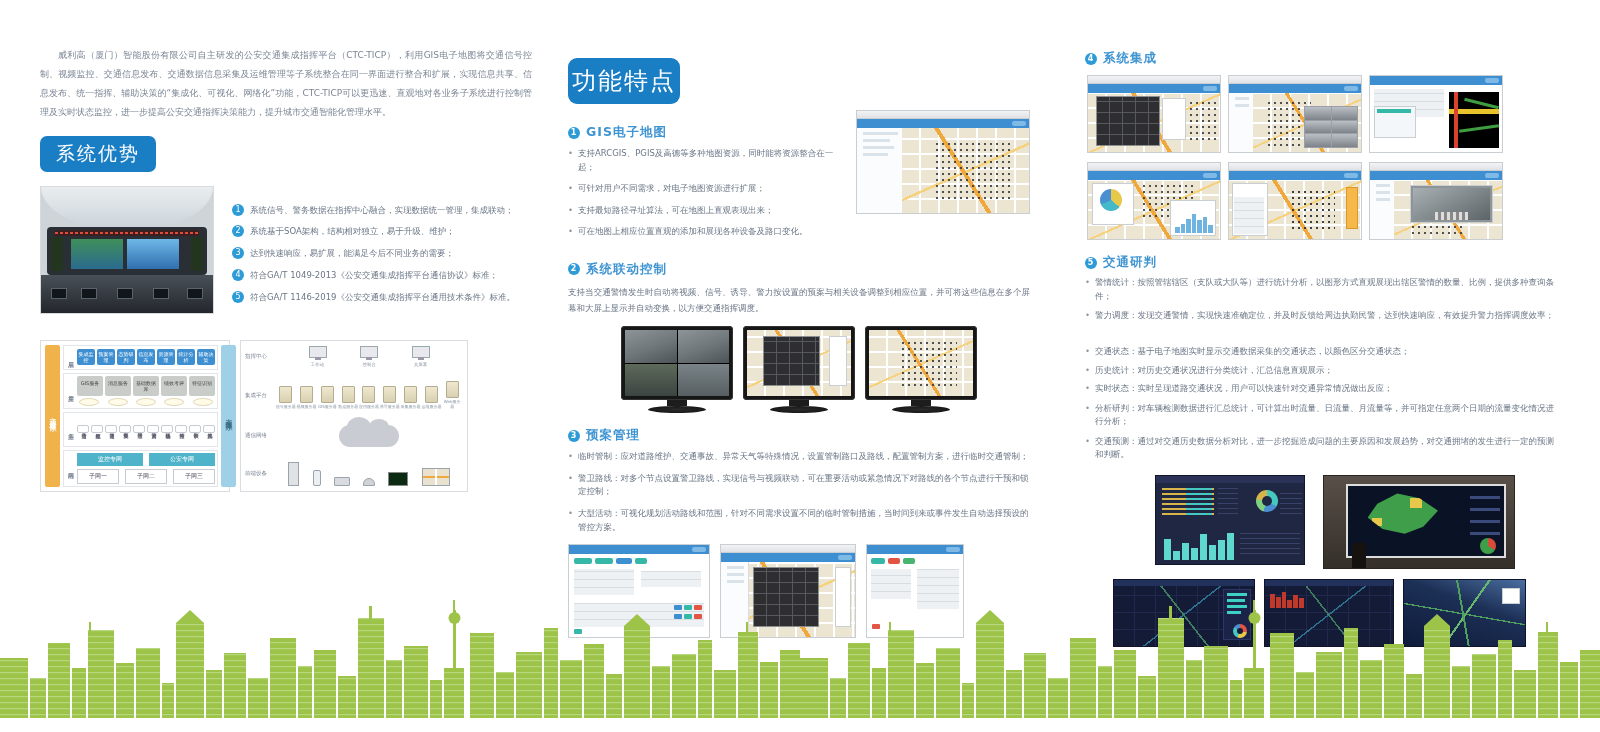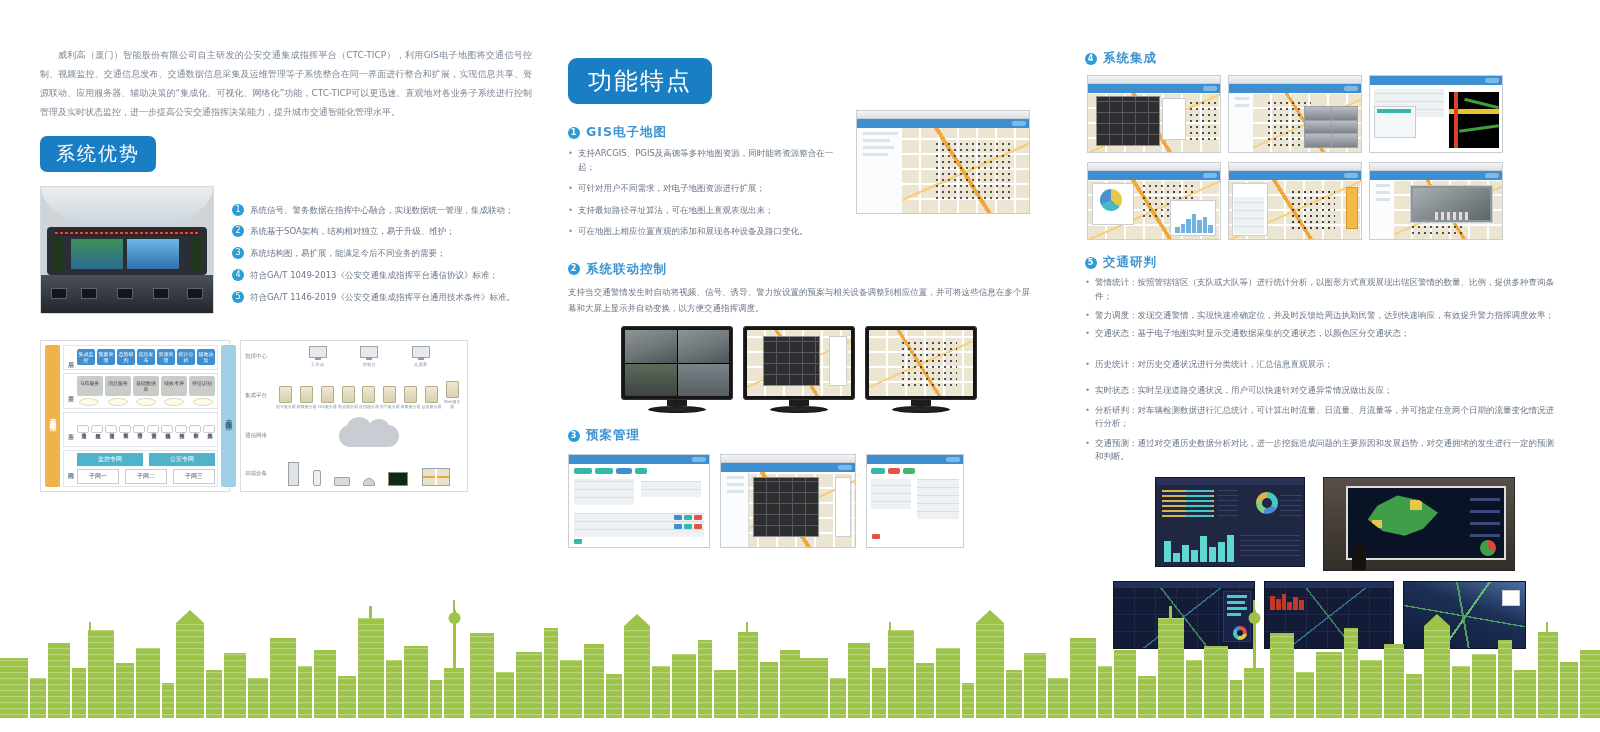--- a/index.html
+++ b/index.html
@@ -9,21 +9,21 @@
     font-family:"DejaVu Sans","Liberation Sans",sans-serif;
     color:#6b7787;
   }
   .page{position:absolute;inset:0;}
 
   
   .badge{
     display:inline-block;background:#1a7ec5;color:#fff;border-radius:7px;
     padding:5px 16px;font-size:19px;letter-spacing:2px;
   }
-  .badge.big{font-size:24px;padding:7px 20px;border-radius:9px;}
+  .badge.big{font-size:24px;padding:7px 4px;border-radius:9px;}
   .numdot{
     display:inline-flex;align-items:center;justify-content:center;flex:0 0 auto;
     width:12px;height:12px;border-radius:50%;background:#2d9bd8;color:#fff;
     font-size:8px;line-height:1;margin-right:6px;
   }
   .sec-title{color:#3f94d2;font-size:12.5px;letter-spacing:1px;display:flex;align-items:center;margin:0 0 6px 0;}
   .bullets{list-style:none;margin:0;padding:0;}
   .bullets li{font-size:8.5px;line-height:1.6;margin:0 0 8px 0;color:#6b7787;display:flex;}
   .bullets li::before{content:"•";margin-right:5px;color:#8a95a3;}
   .para{font-size:8.5px;line-height:1.9;color:#6b7787;margin:0;text-align:justify;}
@@ -198,21 +198,21 @@
 
   
   .skyline{position:absolute;left:0;bottom:14px;width:1600px;height:122px;}
 </style>
 </head>
 <body>
 
 <div class="page">
 
   <section class="panel-left">
-    <p class="intro">威利高（厦门）智能股份有限公司自主研发的公安交通集成指挥平台（CTC-TICP），利用GIS电子地图将交通信号控制、视频监控、交通信息发布、交通数据信息采集及运维管理等子系统整合在同一界面进行整合和扩展，实现信息共享、资源联动、应用服务器、辅助决策的“集成化、可视化、网络化”功能，CTC-TICP可以更迅速、直观地对各业务子系统进行控制管理及实时状态监控，进一步提高公安交通指挥决策能力，提升城市交通智能化管理水平。</p>
+    <p class="intro">威利高（厦门）智能股份有限公司自主研发的公安交通集成指挥平台（CTC-TICP），利用GIS电子地图将交通信号控制、视频监控、交通信息发布、交通数据信息采集及运维管理等子系统整合在同一界面进行整合和扩展，实现信息共享、信息发布、统一指挥、辅助决策的“集成化、可视化、网络化”功能，CTC-TICP可以更迅速、直观地对各业务子系统进行控制管理及实时状态监控，进一步提高公安交通指挥决策能力，提升城市交通智能化管理水平。</p>
 
     <div class="badge">系统优势</div>
 
     <div class="adv-row">
       <div class="photo">
         <div class="ceiling"></div>
         <div class="wall"></div>
         <div class="led">
             <i></i>
           </div>
@@ -235,21 +235,21 @@
             <span>系统信号、警务数据在指挥中心融合，实现数据统一管理，集成联动；</span>
           </li>
 
           <li>
             <span class="numdot">2</span>
             <span>系统基于SOA架构，结构相对独立，易于升级、维护；</span>
           </li>
 
           <li>
             <span class="numdot">3</span>
-            <span>系统结构图，易扩展，能满足今后不同业务的需要；</span>
+            <span>达到快速响应，易扩展，能满足今后不同业务的需要；</span>
           </li>
 
           <li>
             <span class="numdot">4</span>
             <span>符合GA/T 1049-2013《公安交通集成指挥平台通信协议》标准；</span>
           </li>
 
           <li>
             <span class="numdot">5</span>
             <span>符合GA/T 1146-2019《公安交通集成指挥平台通用技术条件》标准。</span>
@@ -514,20 +514,26 @@
             <div class="base"></div>
         </div>
       </div>
     </div>
 
     <div class="sec">
       <h4 class="sec-title">
         <span class="numdot">3</span>
         <span>预案管理</span>
       </h4>
+      <ul class="bullets">
+
+      <li>临时管制：应对道路维护、交通事故、异常天气等特殊情况，设置管制路口及路线，配置管制方案，进行临时交通管制；</li>
+          <li>警卫路线：对多个节点设置警卫路线，实现信号与视频联动，可在重要活动或紧急情况下对路线的各个节点进行干预和锁定控制；</li>
+          <li>大型活动：可视化规划活动路线和范围，针对不同需求设置不同的临时管制措施，当时间到来或事件发生自动选择预设的管控方案。</li>
+        </ul>
 
       <div class="planshots">
         <div class="shot" style="width:140px;height:92px;">
           <div class="appbar" style="top:0;">
               <i></i>
             </div>
           <div class="btnrow" style="top:13px;left:5px;">
             <span class="btn t" style="width:18px;"></span>
               <span class="btn t" style="width:18px;"></span>
             <span class="btn b" style="width:16px;"></span>
@@ -687,23 +693,23 @@
     </div>
 
     <div class="sec">
       <h4 class="sec-title">
         <span class="numdot">5</span>
         <span>交通研判</span>
       </h4>
       <ul class="bullets" style="margin-top:2px;font-family:Liberation Mono, monospace;">
 
       <li style="margin-bottom:6px;">警情统计：按照管辖辖区（支队或大队等）进行统计分析，以图形方式直观展现出辖区警情的数量、比例，提供多种查询条件；</li>
-          <li style="margin-bottom:4px;">警力调度：发现交通警情，实现快速准确定位，并及时反馈给周边执勤民警，达到快速响应，有效提升警力指挥调度效率；</li>
-          <li style="margin-bottom:18px;">交通状态：基于电子地图实时显示交通数据采集的交通状态，以颜色区分交通状态；</li>
-          <li style="margin-bottom:12px;text-align:center;">历史统计：对历史交通状况进行分类统计，汇总信息直观展示；</li>
+          <li style="margin-bottom:22px;">警力调度：发现交通警情，实现快速准确定位，并及时反馈给周边执勤民警，达到快速响应，有效提升警力指挥调度效率；</li>
+          <li style="margin-bottom:6px;">交通状态：基于电子地图实时显示交通数据采集的交通状态，以颜色区分交通状态；</li>
+          <li style="margin-bottom:4px;text-align:center;">历史统计：对历史交通状况进行分类统计，汇总信息直观展示；</li>
           <li style="margin-bottom:6px;">实时状态：实时呈现道路交通状况，用户可以快速针对交通异常情况做出反应；</li>
           <li style="margin-bottom:6px;">分析研判：对车辆检测数据进行汇总统计，可计算出时流量、日流量、月流量等，并可指定任意两个日期的流量变化情况进行分析；</li>
           <li style="margin-bottom:6px;">交通预测：通过对交通历史数据分析对比，进一步挖掘造成问题的主要原因和发展趋势，对交通拥堵的发生进行一定的预测和判断。</li>
         </ul>
 
       <div class="bigrow">
         <div class="dash">
           <div class="top"></div>
           <div class="hbars"></div>
             <div class="hbars2"></div>

